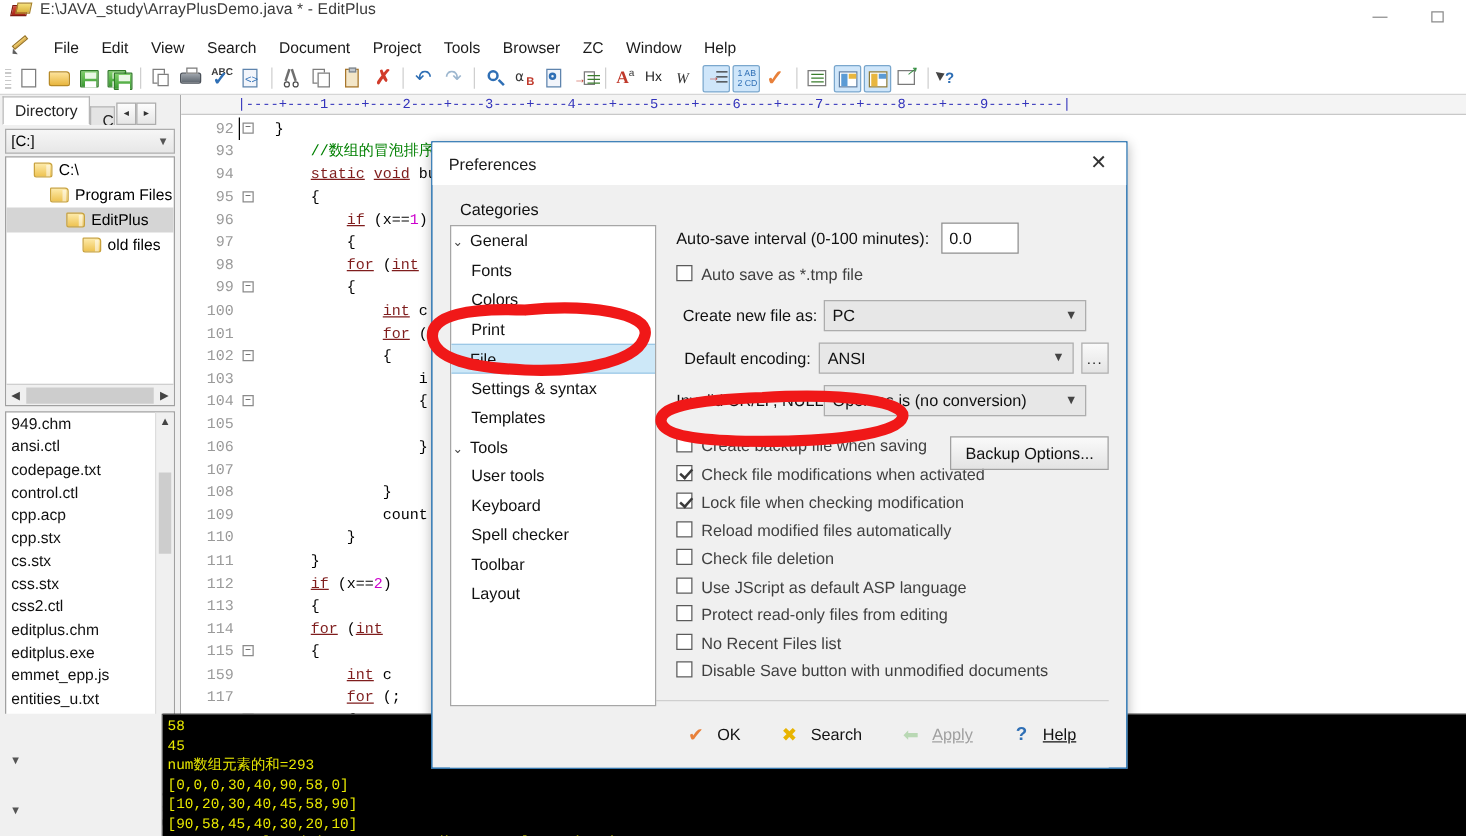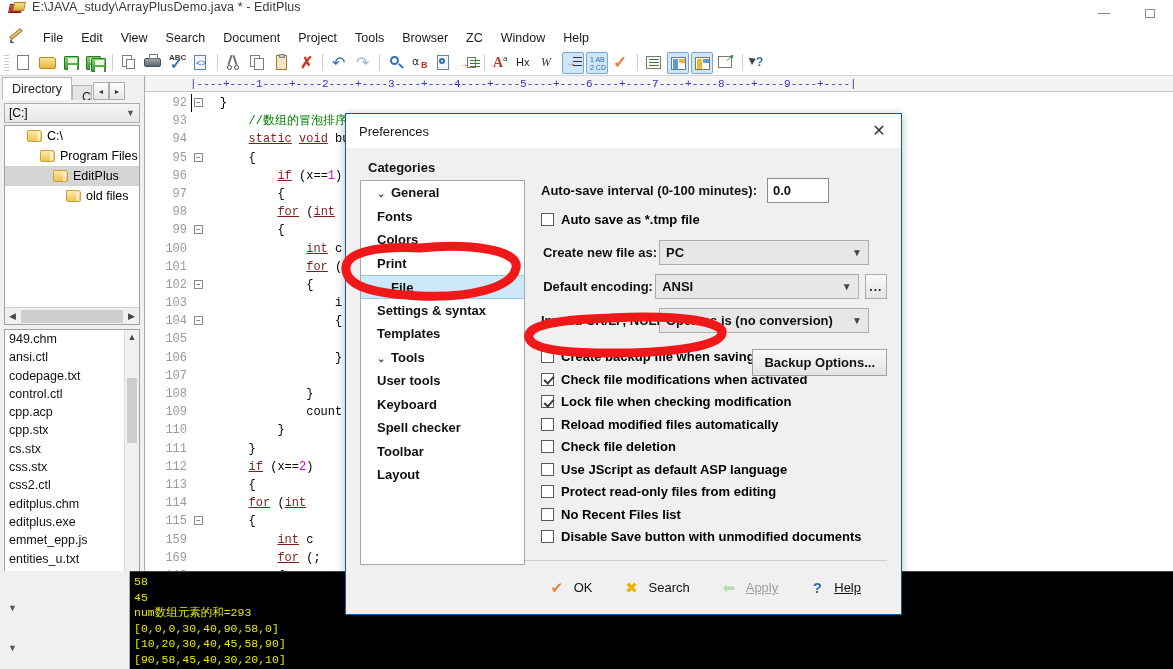--- a/index.html
+++ b/index.html
@@ -173,41 +173,41 @@
   #cons-left .cv { position:absolute; font-size:9px; color:#555; }
 
   
   #prefs { position:absolute; left:345px; top:113px; width:557px; height:502px;
            background:#f0f0f0; border:1px solid #0a60a8; box-shadow:0 2px 9px rgba(0,0,0,.28);
            display:flex; flex-direction:column; z-index:40; }
   #prefs-title { height:34px; background:#ffffff; display:flex; align-items:center;
                  padding:0 0 0 13px; position:relative; font-size:13px; color:#1b1b1b; }
   #prefs-close { position:absolute; right:0; top:0; width:44px; height:32px; display:flex;
                  align-items:center; justify-content:center; font-size:16px; color:#333; }
-  #prefs-body { flex:1; padding:10px 14px 0; position:relative;font-weight:bold; }
+  #prefs-body { flex:1; padding:10px 14px 0; position:relative; }
   #cat-label { font-size:13px; color:#111; margin:2px 0 6px 8px; }
   #cattree { position:absolute; left:14px; top:32px; width:165px; height:385px; background:#fff;
              border:1px solid #a6a6a6; font-size:13px; overflow:hidden; }
-  .crow { height:23.5px; line-height:23.5px; padding-left:16px; white-space:nowrap; color:#111; }
+  .crow { height:23.5px; line-height:23.5px; padding-left:1px; white-space:nowrap; color:#111; }
   .crow.sel { background:#cde8f8; border-top:1px solid #9cc8e6; border-bottom:1px solid #9cc8e6; }
   .crow .chv { display:inline-block; width:14px; color:#444; font-size:10px; }
   .crow.child { padding-left:16px; }
 
   #fields { position:absolute; left:195px; top:30px; right:14px; }
   .frow { display:flex; align-items:center; margin-bottom:9px; font-size:13px; color:#111; }
   .flbl { white-space:nowrap;text-align:center; }
   .fin  { background:#fff; border:1px solid #8c8c8c; height:25px; line-height:24px; padding:0 5px;
           font-size:13px; }
   .fsel { background:#e7e7e7; border:1px solid #adadad; height:25px; display:flex; align-items:center;
           padding:0 6px; font-size:13px; justify-content:space-between; color:#111; }
   .fsel .cv { font-size:10px; color:#444; margin-left:8px; }
   .dots { width:23px; height:25px; background:linear-gradient(#fafafa,#e4e4e4); border:1px solid #adadad;
           display:flex; align-items:center; justify-content:center; font-size:12px; color:#222;
           margin-left:6px; letter-spacing:1px; }
-  .cbrow { display:flex; align-items:center; font-size:13px; color:#000000; margin-bottom:7.5px; }
+  .cbrow { display:flex; font-size:13px; color:#404040; margin-bottom:7.5px; }
   .cb { width:13px; height:13px; border:1px solid #5a5a5a; background:#fff; margin-right:7px;
         flex:none; position:relative; }
   .cb.on::after { content:""; position:absolute; left:3.5px; top:0.5px; width:4px; height:8px;
         border:solid #3a3a3a; border-width:0 2px 2px 0; transform:rotate(42deg); }
   .cb.dis { background:#f0f0f0; border-color:#9a9a9a; }
   .cb.dis.on::after { border-color:#8f8f8f; }
   #backupbtn { position:absolute; right:0; top:0; background:linear-gradient(#fafafa,#e3e3e3);
                border:1px solid #a0a0a0; padding:5px 11px; font-size:13px; color:#111; }
   #prefs-footer { height:54px; border-top:1px solid #cfcfcf; display:flex; align-items:center;
                   justify-content:flex-end; padding-right:26px; background:#f0f0f0; margin:0 14px; }
@@ -491,21 +491,21 @@
           <div class="ln">107</div>
           <div class="ln">108</div>
           <div class="ln">109</div>
           <div class="ln">110</div>
           <div class="ln">111</div>
           <div class="ln">112</div>
           <div class="ln">113</div>
           <div class="ln">114</div>
           <div class="ln">115<span class="fold">−</span></div>
           <div class="ln">159</div>
-          <div class="ln">169</div>
+          <div class="ln">117</div>
           <div class="ln">118<span class="fold">−</span></div>
           <div class="ln">119</div>
           <div class="ln">120<span class="fold">−</span></div>
           <div class="ln">121</div>
           <div class="ln">122</div>
         </div>
       <div id="codelines"><div class="cl">    }</div><div class="cl">        <span class="cm">//数组的冒泡排序算法，从小到大，或从大到小</span></div><div class="cl">        <span class="kw">static</span> <span class="kw">void</span> bu</div><div class="cl">        {</div><div class="cl">            <span class="kw">if</span> (x==<span class="nm">1</span>)</div><div class="cl">            {</div><div class="cl">            <span class="kw">for</span> (<span class="kw">int</span> </div><div class="cl">            {</div><div class="cl">                <span class="kw">int</span> c</div><div class="cl">                <span class="kw">for</span> (;</div><div class="cl">                {</div><div class="cl">                    i</div><div class="cl">                    {</div><div class="cl"></div><div class="cl">                    }</div><div class="cl"></div><div class="cl">                }</div><div class="cl">                count</div><div class="cl">            }</div><div class="cl">        }</div><div class="cl">        <span class="kw">if</span> (x==<span class="nm">2</span>)</div><div class="cl">        {</div><div class="cl">        <span class="kw">for</span> (<span class="kw">int</span> </div><div class="cl">        {</div><div class="cl">            <span class="kw">int</span> c</div><div class="cl">            <span class="kw">for</span> (;</div><div class="cl">            {</div><div class="cl">                i</div><div class="cl">                {</div><div class="cl"></div><div class="cl">                }</div></div>
       <div id="caret"></div>
     </div>
     <div id="hsb">

